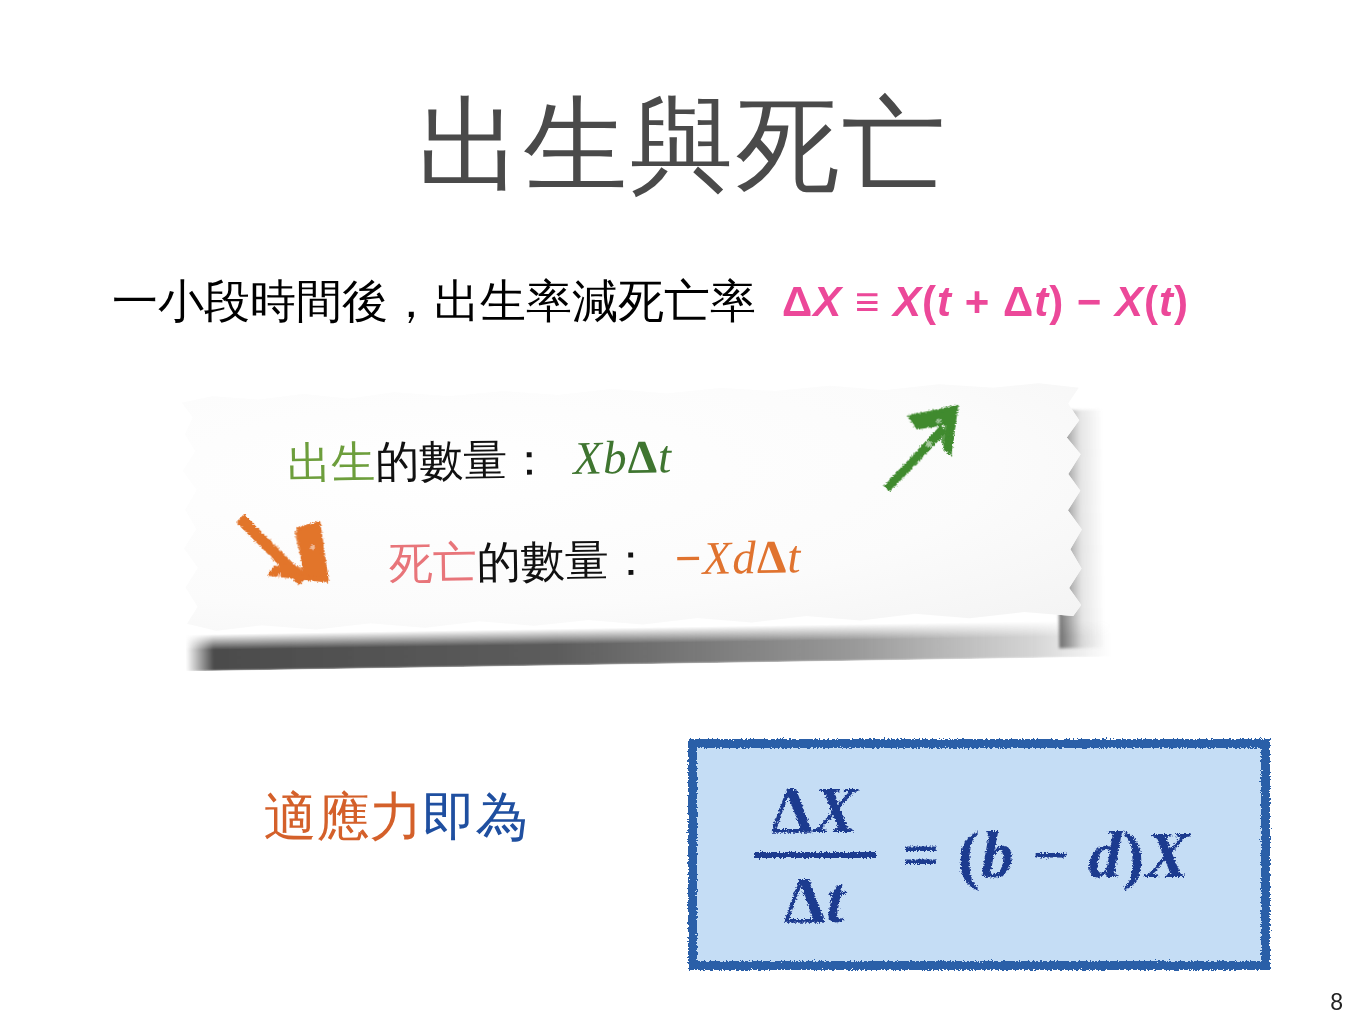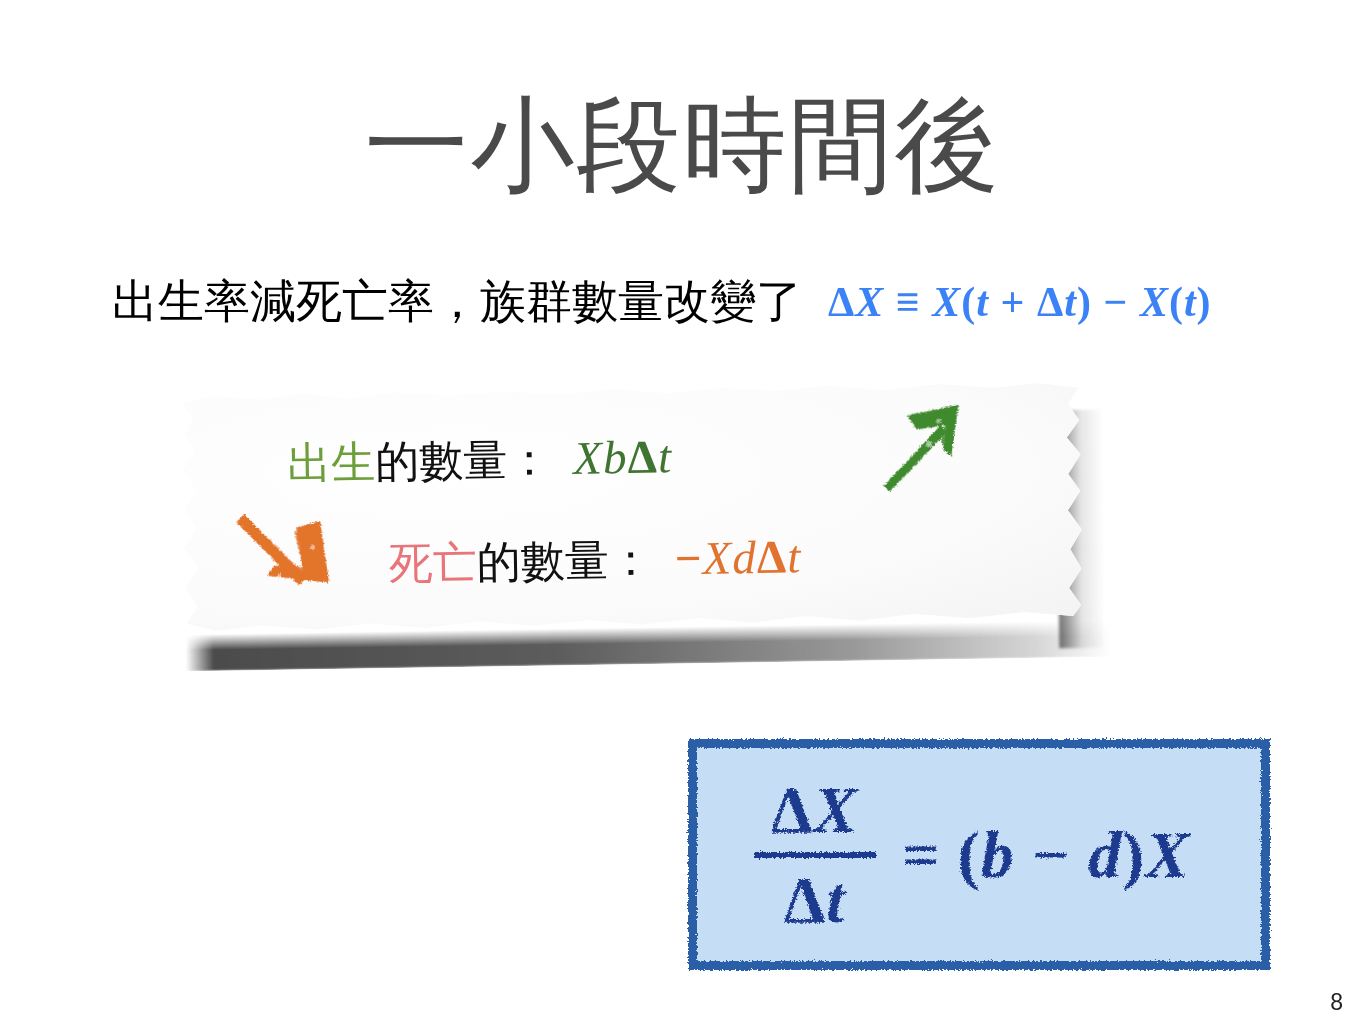--- a/index.html
+++ b/index.html
@@ -43,25 +43,25 @@
   #subtitle-text {
     font-family: "Liberation Serif", serif;
     font-size: 46px;
     line-height: 1.1;
     color: #000000;
     white-space: nowrap;
     letter-spacing: 0px;
   }
   #subtitle-formula {
     margin-left: 26px;
-    font-family: Liberation Serif, serif;
+    font-family: Liberation Sans, sans-serif;
     font-style: italic;
     font-weight: bold;
     font-size: 42px;
-    color: #3b82f6;
+    color: #ec4899;
     white-space: nowrap;
     letter-spacing: 1px;
   }
   #subtitle-formula .upr { font-style: normal; }
 
   
   #torn-card-wrap {
     position: absolute;
     left: 178px;
     top: 386px;
@@ -278,24 +278,24 @@
       <feTurbulence type="fractalNoise" baseFrequency="0.55" numOctaves="4" seed="7" result="noise"></feTurbulence>
       <feDisplacementMap in="SourceGraphic" in2="noise" scale="5" xChannelSelector="R" yChannelSelector="G"></feDisplacementMap>
     </filter>
     <filter id="chalk-rough" x="-20%" y="-20%" width="140%" height="140%">
       <feTurbulence type="fractalNoise" baseFrequency="0.9" numOctaves="3" seed="3" result="n"></feTurbulence>
       <feDisplacementMap in="SourceGraphic" in2="n" scale="4" xChannelSelector="R" yChannelSelector="G"></feDisplacementMap>
     </filter>
   </defs>
 </svg>
 
-<div id="slide-title">一小段時間後</div>
+<div id="slide-title">出生與死亡</div>
 
 <div id="subtitle-row">
-  <div id="subtitle-text">出生率減死亡率，族群數量改變了</div>
+  <div id="subtitle-text">一小段時間後，出生率減死亡率</div>
   <div id="subtitle-formula">
     <span class="upr">Δ</span><span>X</span>&nbsp;<span class="upr">≡</span>&nbsp;<span>X</span><span class="upr">(</span><span>t</span>&nbsp;<span class="upr">+</span>&nbsp;<span class="upr">Δ</span><span>t</span><span class="upr">)</span>&nbsp;<span class="upr">−</span>&nbsp;<span>X</span><span class="upr">(</span><span>t</span><span class="upr">)</span>
   </div>
 </div>
 
 <div id="torn-card-wrap">
   <div id="torn-shadow"></div>
   <div id="torn-shadow-right"></div>
   <div id="torn-paper"></div>
 
@@ -327,20 +327,21 @@
         <path d="M80 18 L88 68 L36 62 L43 54 L66 58 L58 22 Z" opacity="0.85"></path>
         <circle cx="60" cy="52" r="3" fill="#ffffff" opacity="0.55"></circle>
         <circle cx="76" cy="38" r="2.4" fill="#ffffff" opacity="0.5"></circle>
         <circle cx="42" cy="66" r="2.2" fill="#ffffff" opacity="0.5"></circle>
       </g>
     </svg>
   </div>
 </div>
 
 <div id="fitness-statement">
+  <div><span class="st-orange">適應力</span><span class="st-blue">即為</span></div>
 </div>
 
 <div id="equation-box">
   <div id="equation-inner">
     <div id="fraction">
       <div class="num"><span class="upr">Δ</span><span>X</span></div>
       <div id="frac-bar"></div>
       <div class="den"><span class="upr">Δ</span><span>t</span></div>
     </div>
     <div id="equation-rhs"><span class="upr">=&nbsp;(</span><span>b</span><span class="upr">&nbsp;−&nbsp;</span><span>d</span><span class="upr">)</span><span>X</span></div>

